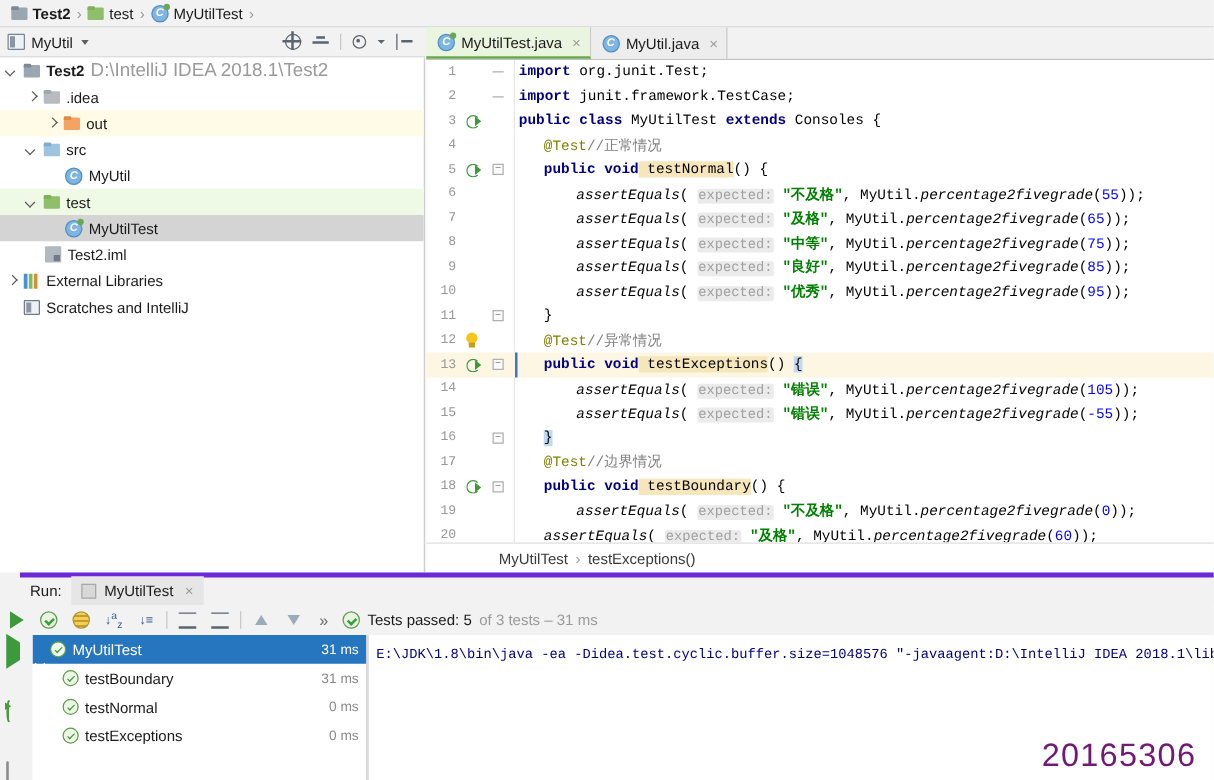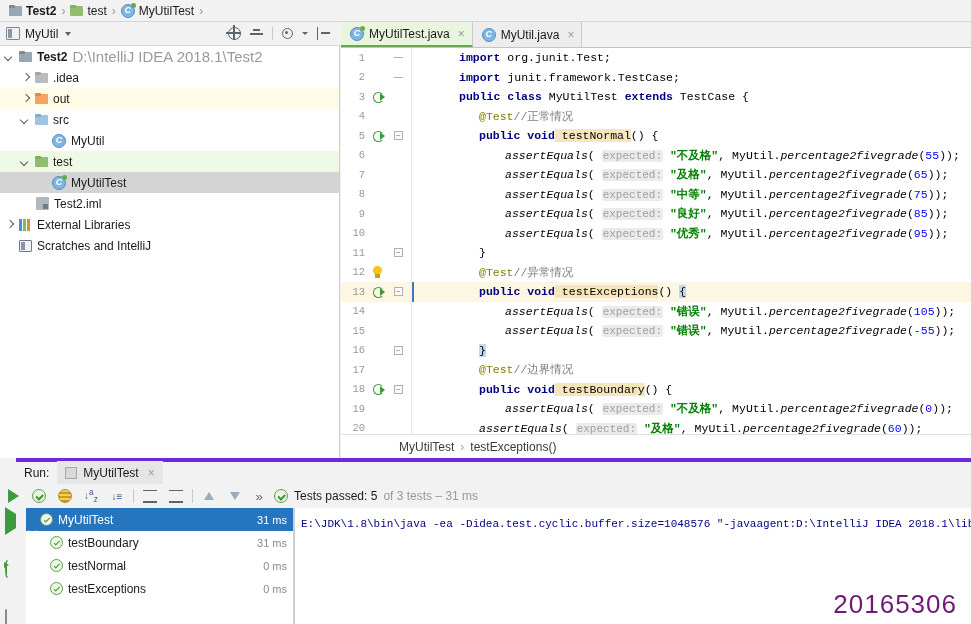--- a/index.html
+++ b/index.html
@@ -205,21 +205,21 @@
     border: 1px solid #b0b0b0; background: #fafafa; color: #777; font-size: 8px;
     line-height: 7px; text-align: center;
   }
   .fold.line {
     border: none; background: none; height: 1px; top: 9px; width: 9px;
     border-top: 1px solid #b0b0b0;
   }
   .gutter-sep {
     position: absolute; left: 70px; top: 0; bottom: 0; width: 1px; background: #e6e6e6;
   }
-  .code { padding-left: 4px; flex: 1; margin-left: 44px; }
+  .code { padding-left: 4px; flex: 1; }
   .kw { color: #000080; font-weight: bold; }
   .pl { color: #000000; }
   .cls { color: #000000; }
   .ann { color: #808000; }
   .cmt { color: #808080; }
   .str { color: #008000; font-weight: bold; }
   .num { color: #0000ff; }
   .mth { color: #000000; font-style: italic; }
   .hint { color: #a0a0a0; background: #ebebeb; border-radius: 2px; padding: 0 1px; font-size: 11px; }
   .hi-sym { background: #f6e6bb; }
@@ -396,21 +396,21 @@
       <span class="tlabel bold">Test2</span>
       <span class="tpath">D:\IntelliJ IDEA 2018.1\Test2</span>
     </div>
 
     <div class="trow" style="padding-left:20px">
       <span class="arrow right"></span>
       <span class="ic-folder gray"></span>
       <span class="tlabel">.idea</span>
     </div>
 
-    <div class="trow hl-yellow" style="padding-left:20px">
+    <div class="trow hl-yellow" style="padding-left:36px">
       <span class="arrow right"></span>
       <span class="ic-folder orange"></span>
       <span class="tlabel">out</span>
     </div>
 
     <div class="trow" style="padding-left:20px">
       <span class="arrow down"></span>
       <span class="ic-folder blue"></span>
       <span class="tlabel">src</span>
     </div>
@@ -478,21 +478,21 @@
           <span class="fold line"></span>
         </span>
       <span class="code"><span class="kw">import</span><span class="pl"> junit.framework.TestCase;</span></span>
     </div>
 
     <div class="eline">
       <span class="gutter-num">3</span>
       <span class="gutter-icons">
           <span class="run-marker"></span>
         </span>
-      <span class="code"><span class="kw">public class</span><span class="cls"> MyUtilTest </span><span class="kw">extends</span><span class="pl"> TestCase  {</span></span>
+      <span class="code"><span class="kw">public class</span><span class="cls"> MyUtilTest </span><span class="kw">extends</span><span class="pl"> Consoles  {</span></span>
     </div>
 
     <div class="eline">
       <span class="gutter-num">4</span>
       <span class="gutter-icons"></span>
       <span class="code"><span class="ind" style="width:20px"></span><span class="ann">@Test</span><span class="cmt">//正常情况</span></span>
     </div>
 
     <div class="eline">
       <span class="gutter-num">5</span>

